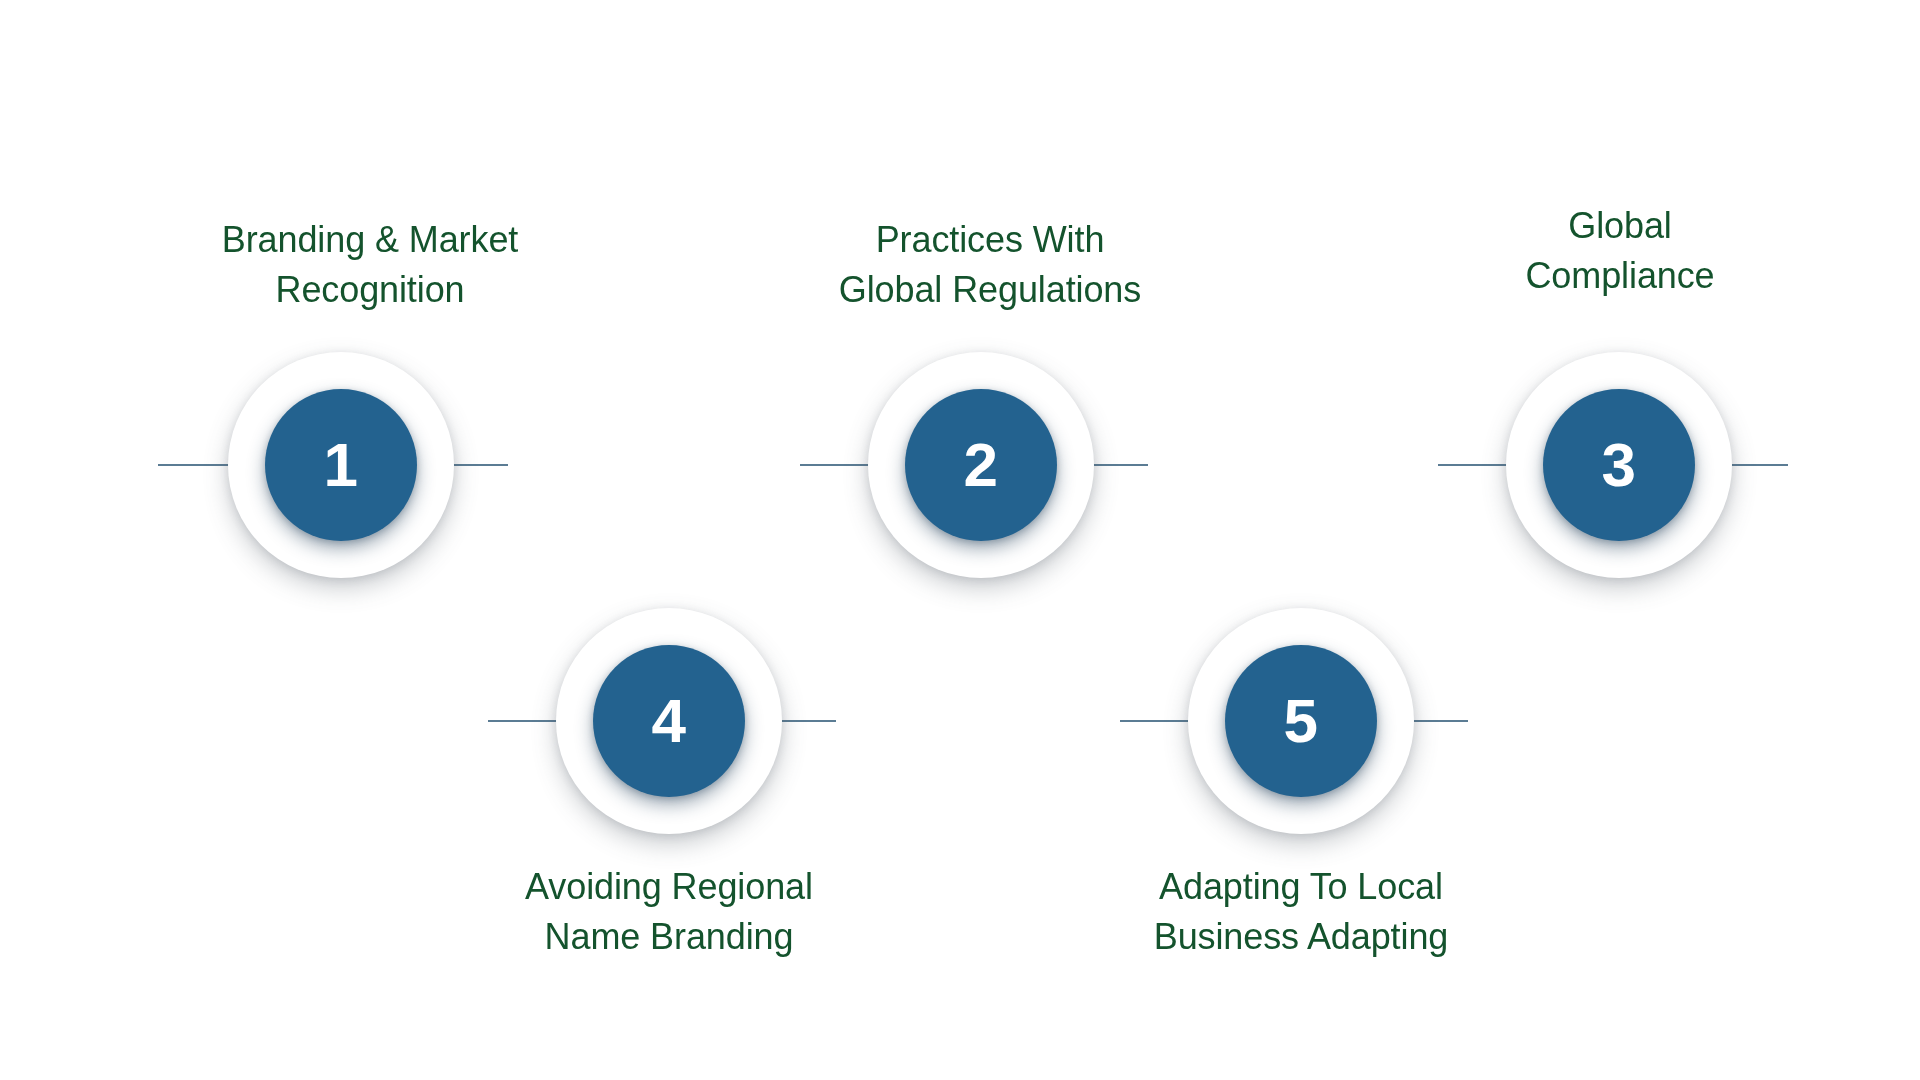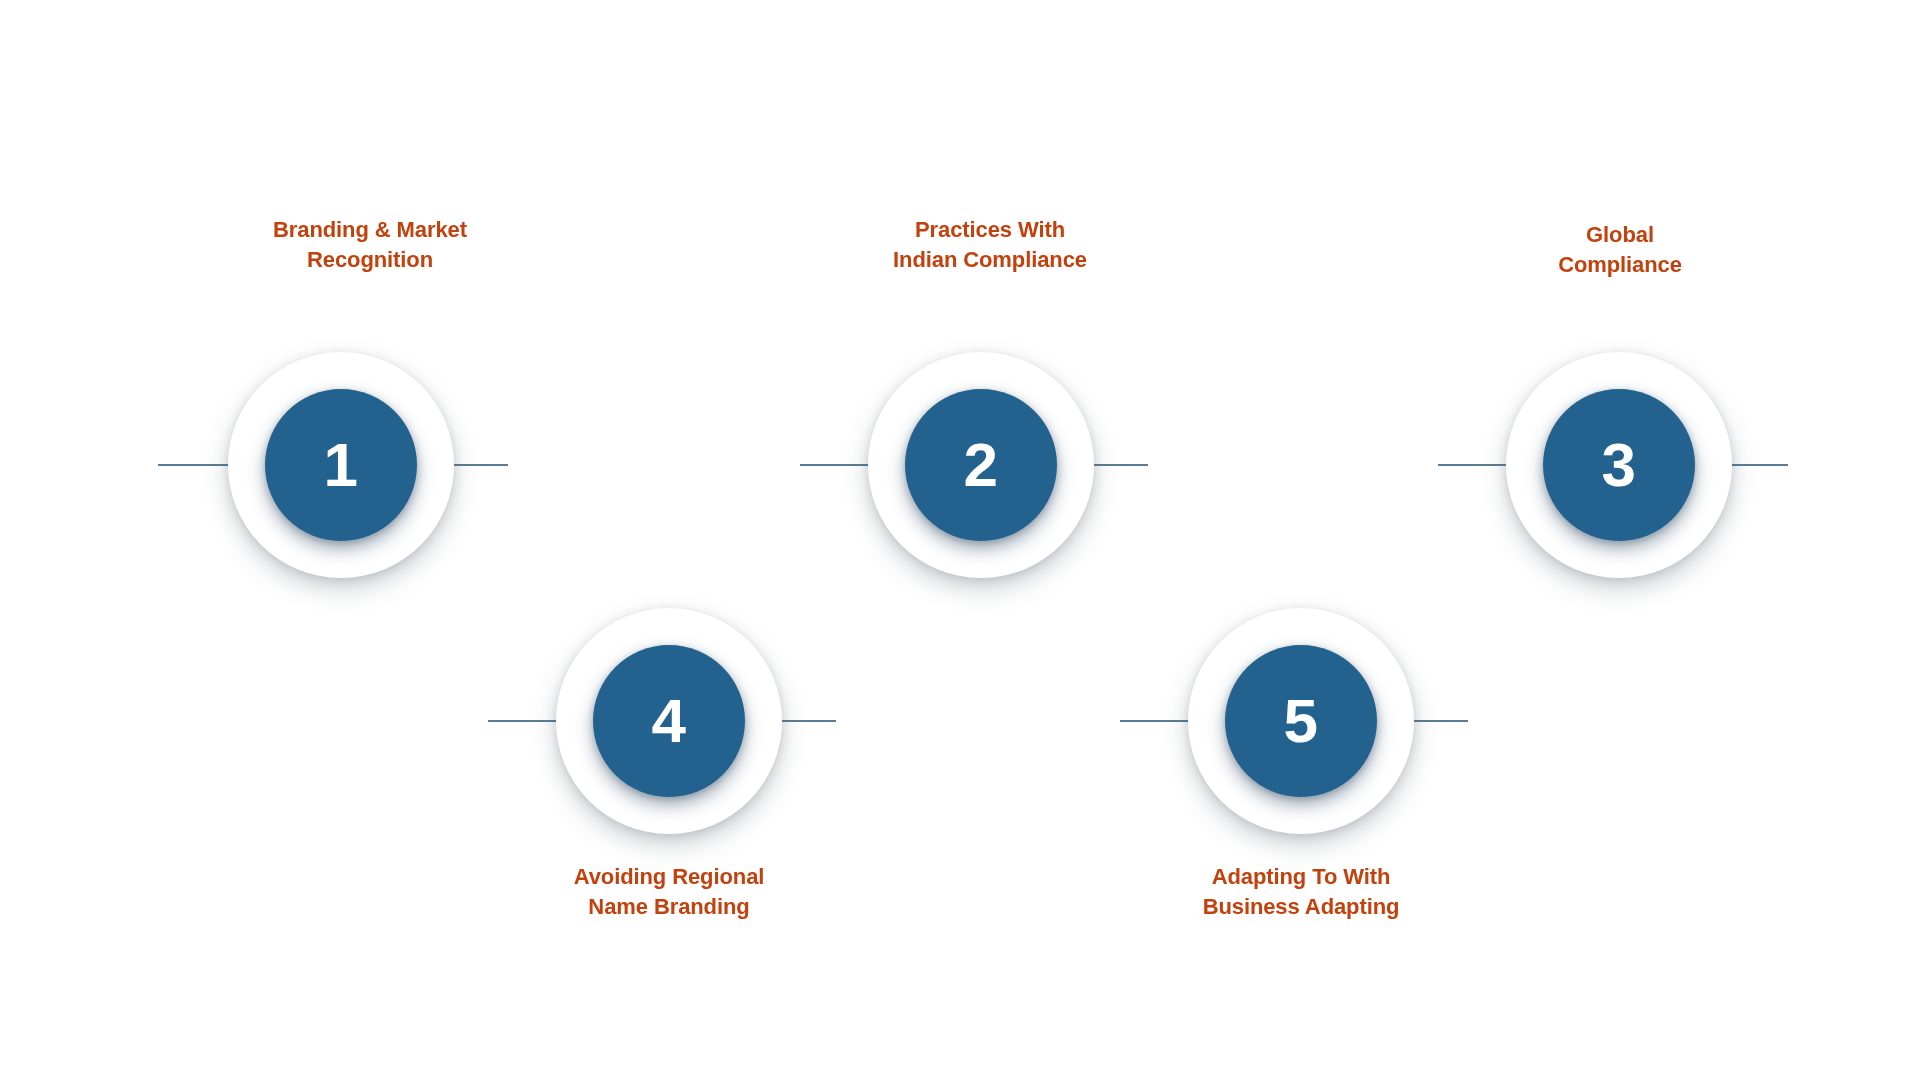--- a/index.html
+++ b/index.html
@@ -71,23 +71,23 @@
     font-weight: bold;
     line-height: 1;
     letter-spacing: 0.5px;
     user-select: none;
   }
 
   
   .node-label {
     position: absolute;
     text-align: center;
-    color: #c2410c;
-    font-size: 22px;
-    font-weight: bold;
+    color: #14532d;
+    font-size: 36px;
+    font-weight: normal;
     line-height: 1.38;
     letter-spacing: -0.1px;
     z-index: 3;
   }
   .node-label .label-line {
     display: block;
     white-space: nowrap;
   }
 
   
@@ -121,31 +121,31 @@
   <div class="node-group" style="left:228px; top:352px;">
     <div class="node-ring" style="left:0; top:0;">
       <div class="node-circle">
         <span class="node-number">1</span>
       </div>
     </div>
   </div>
 
   <div class="node-label label-above" style="left:690px; top:215px; width:600px;">
     <span class="label-line">Practices With</span>
-    <span class="label-line">Indian Compliance</span>
+    <span class="label-line">Global Regulations</span>
   </div>
   <div class="node-group" style="left:868px; top:352px;">
     <div class="node-ring" style="left:0; top:0;">
       <div class="node-circle">
         <span class="node-number">2</span>
       </div>
     </div>
   </div>
 
-  <div class="node-label label-above" style="left:1320px; top:220px; width:600px;">
+  <div class="node-label label-above" style="left:1320px; top:201px; width:600px;">
     <span class="label-line">Global</span>
     <span class="label-line">Compliance</span>
   </div>
   <div class="node-group" style="left:1506px; top:352px;">
     <div class="node-ring" style="left:0; top:0;">
       <div class="node-circle">
         <span class="node-number">3</span>
       </div>
     </div>
   </div>
@@ -163,17 +163,17 @@
   </div>
 
   <div class="node-group" style="left:1188px; top:608px;">
     <div class="node-ring" style="left:0; top:0;">
       <div class="node-circle">
         <span class="node-number">5</span>
       </div>
     </div>
   </div>
   <div class="node-label label-below" style="left:1011px; top:862px; width:580px;">
-    <span class="label-line">Adapting To With</span>
+    <span class="label-line">Adapting To Local</span>
     <span class="label-line">Business Adapting</span>
   </div>
 
 </div>
 
 </body></html>

